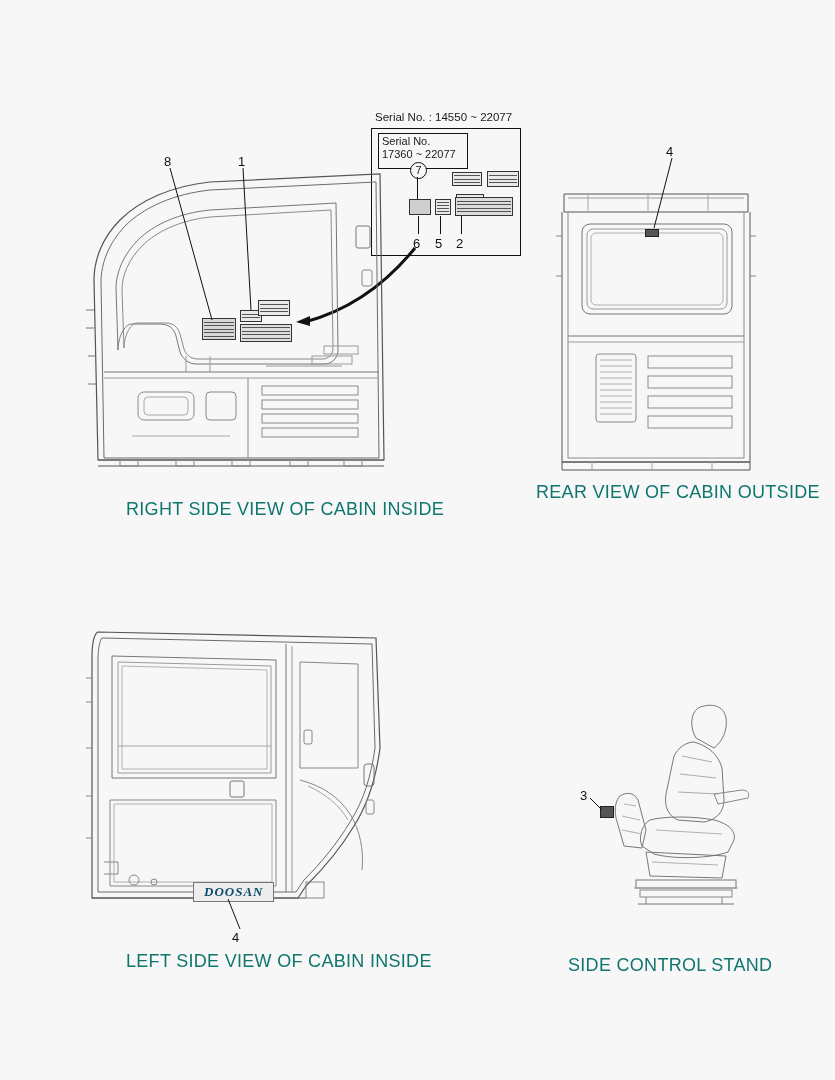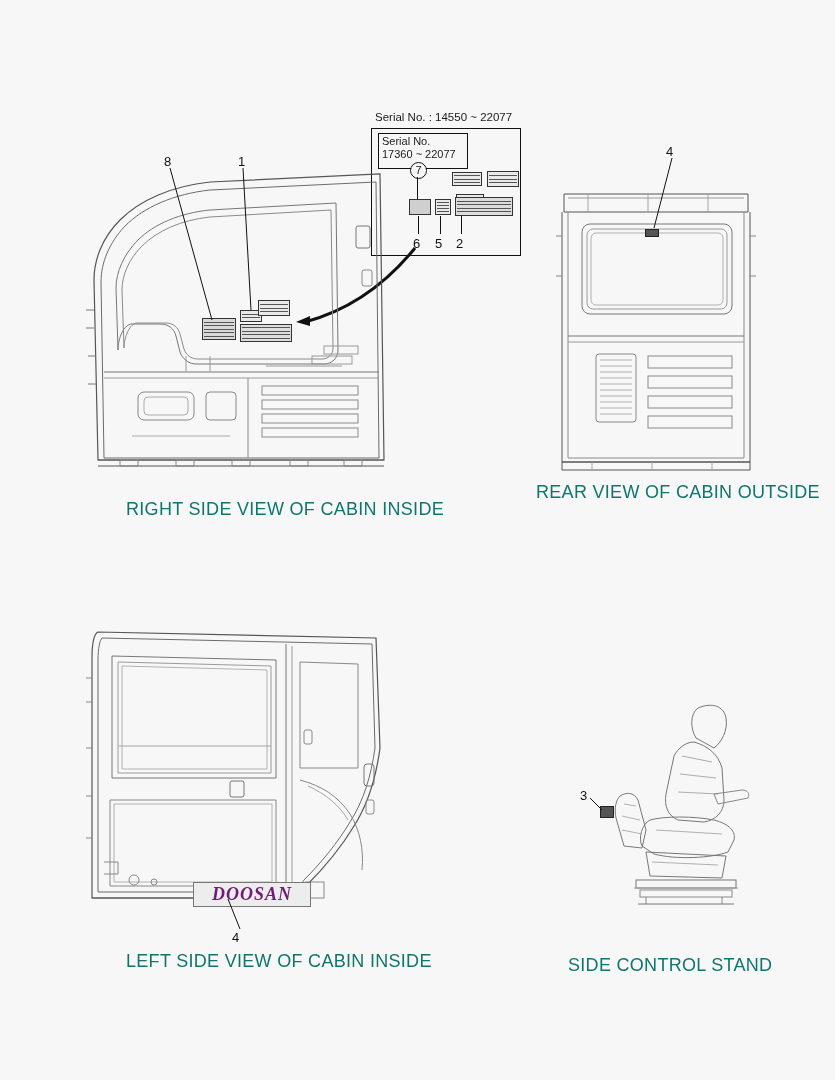--- a/index.html
+++ b/index.html
@@ -102,26 +102,26 @@
     display: block;
     height: 1px;
     background: #555;
     margin: 0 1px;
   }
   .doosan-logo {
     position: absolute;
     font-family: "Liberation Serif", serif;
     font-style: italic;
     font-weight: bold;
-    font-size: 18px;
+    font-size: 13px;
     letter-spacing: 1px;
-    color: #701a75;
+    color: #0c4a6e;
     border: 1px solid #777;
     background: #ededed;
-    padding: 1px 18px;
+    padding: 1px 10px;
   }
 </style>
 </head>
 <body>
 
 <div class="page">
 
   <div id="serial-outer-label">Serial No. : 14550 ~ 22077</div>
 
   <div id="detail-box"></div>

